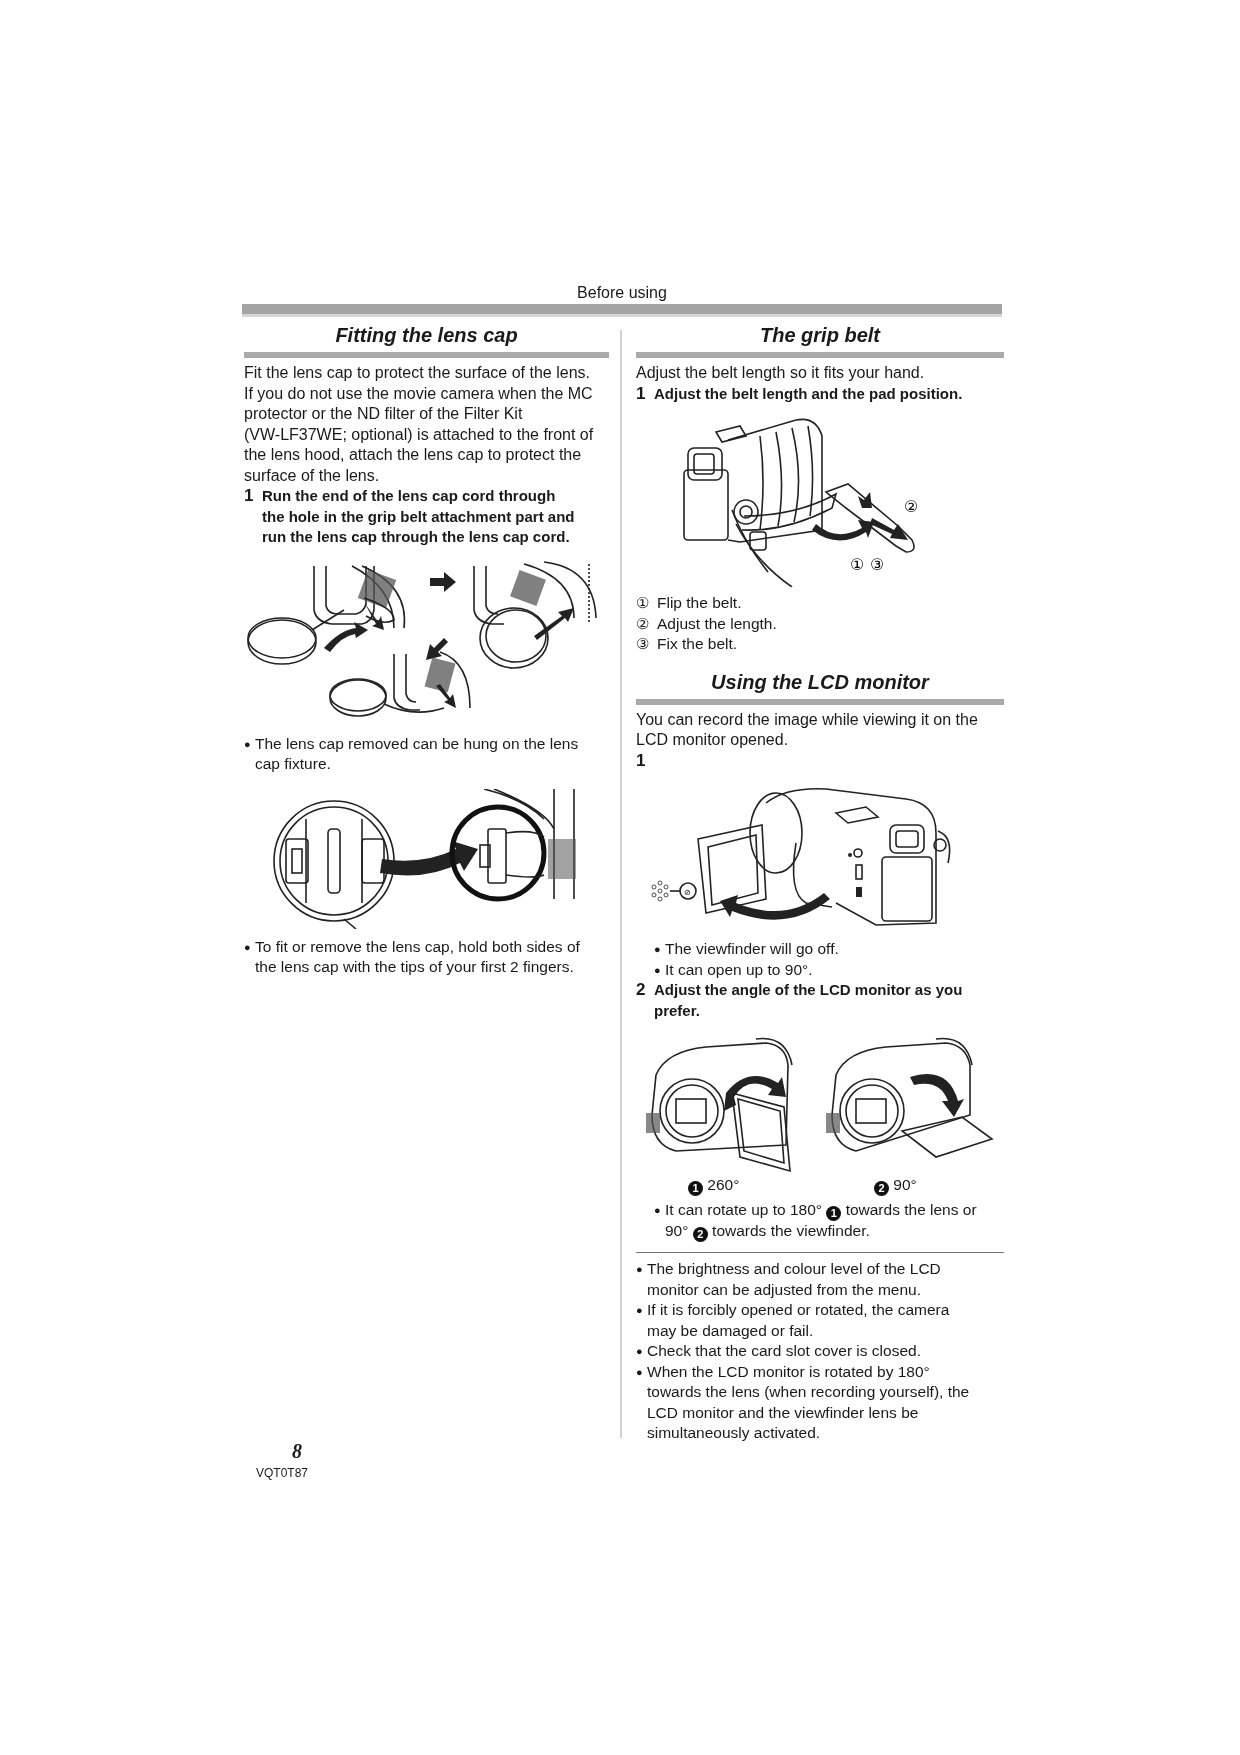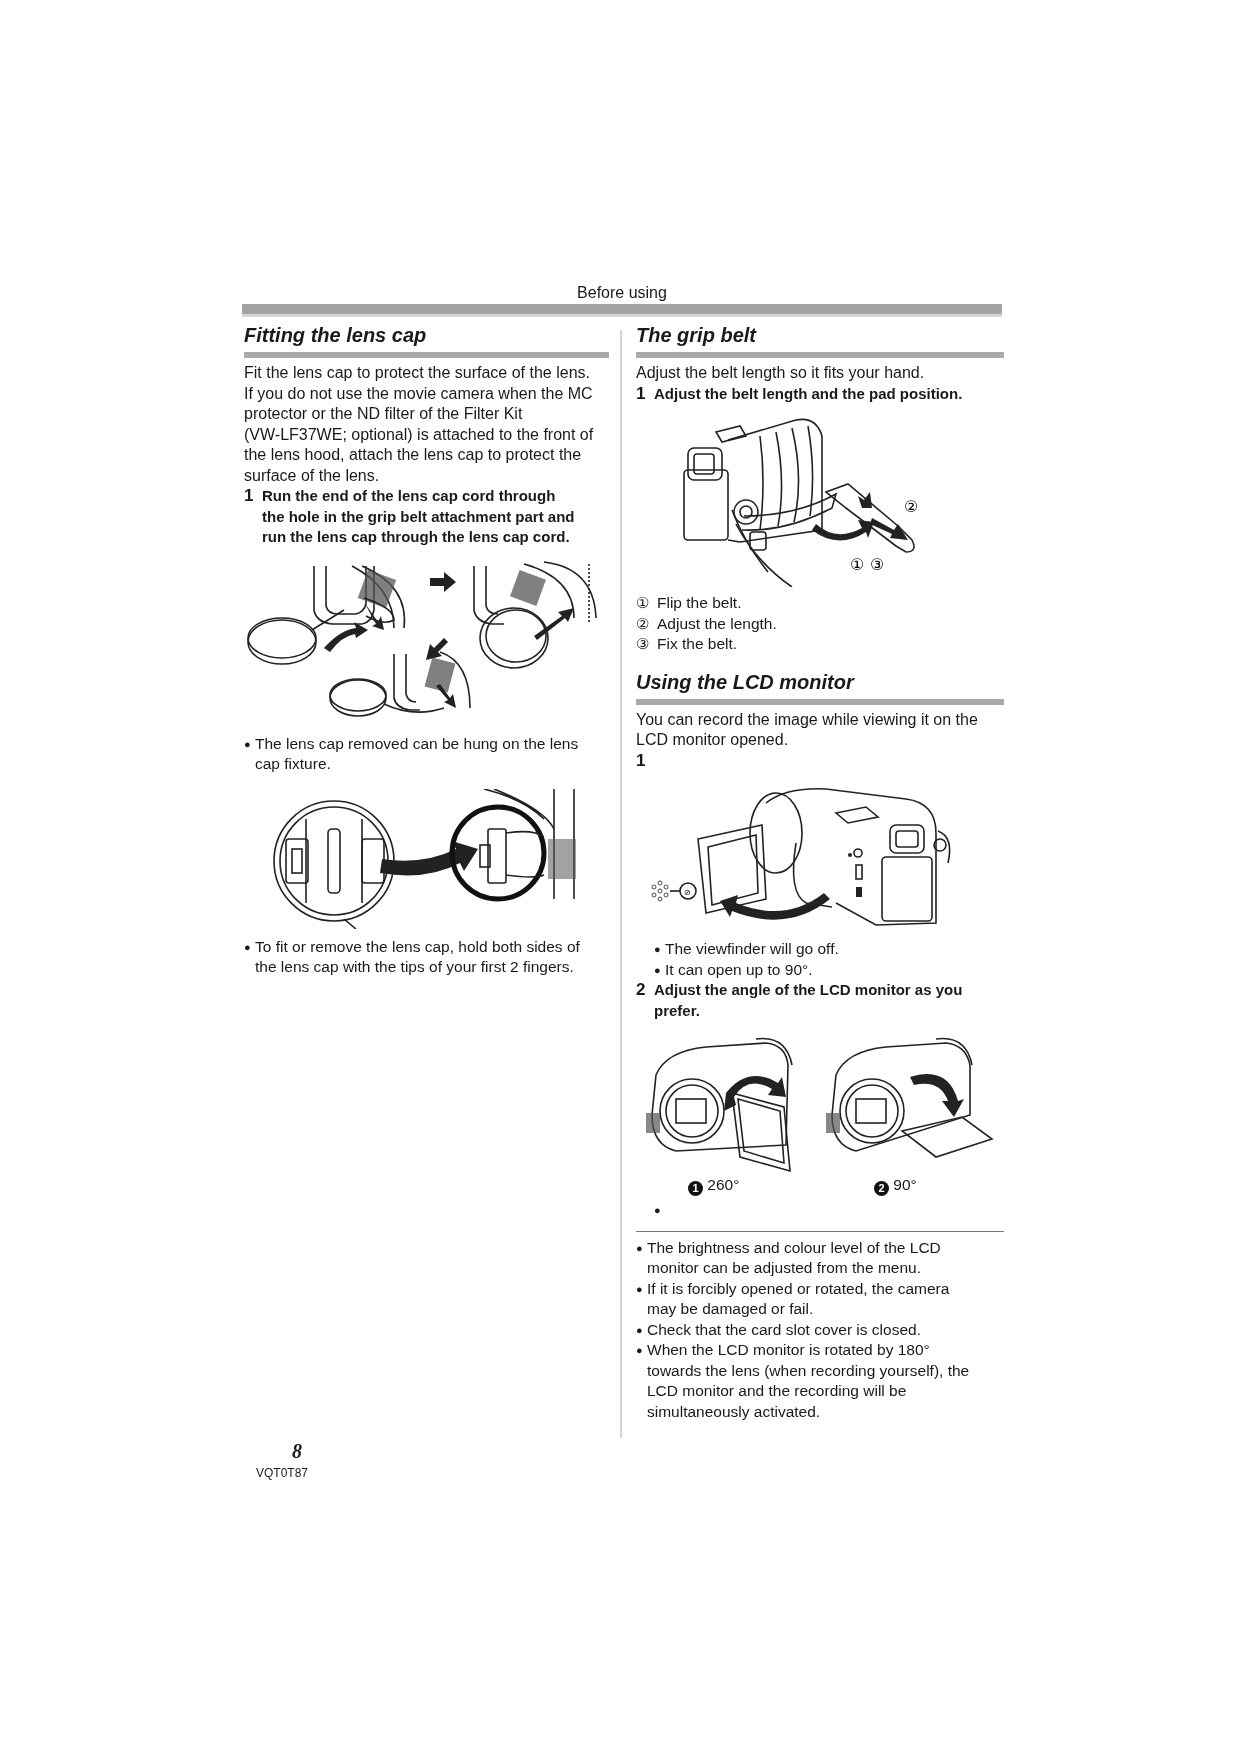--- a/index.html
+++ b/index.html
@@ -11,21 +11,21 @@
                   font-size: 16px; line-height: 18px; }
   .top-bar { position: absolute; top: 304px; left: 242px; width: 760px; height: 10px; background: #a4a4a4; }
   .top-bar-light { position: absolute; top: 314px; left: 242px; width: 760px; height: 3px; background: #d6d6d6; }
 
   .col-divider { position: absolute; left: 620px; top: 330px; width: 2px; height: 1108px; background: #d3d3d3; }
 
   .col { position: absolute; }
   .col-left { left: 244px; top: 320px; width: 365px; }
   .col-right { left: 636px; top: 320px; width: 368px; }
 
-  .sec-title { font-style: italic; font-weight: bold; font-size: 20px; line-height: 26px; margin: 0; padding-top: 2px; }
+  .sec-title { font-style: italic; font-weight: bold; font-size: 20px; line-height: 26px; margin: 0; padding-top: 2px; text-align: center; }
   .sec-rule { height: 6px; background: #a9a9a9; margin-top: 4px; margin-bottom: 5px; }
 
   p, .txt { font-size: 16px; line-height: 20.5px; margin: 0; }
   .step { display: flex; font-size: 15px; line-height: 20.5px; font-weight: bold; }
   .step .num { width: 18px; flex: none; font-size: 17px; }
   .bullet { display: flex; font-size: 15.5px; line-height: 20.5px; }
   .bullet .dot { width: 11px; flex: none; font-size: 11px; line-height: 20.5px; }
   .indent { padding-left: 18px; }
   .circ-item { display: flex; font-size: 15.5px; line-height: 20.5px; }
   .circ-item .c { width: 21px; flex: none; font-size: 15px; }
@@ -294,20 +294,32 @@
       </div>
       <div style="width:50%; padding-left:54px; box-sizing:border-box;">
         <span class="badge">2</span>
         <span>90°</span>
       </div>
     </div>
 
     <div class="indent" style="margin-top:4px;">
       <div class="bullet">
         <span class="dot">●</span>
+        <div>
+          <div>
+            <span>It can rotate up to 180°</span>
+            <span class="badge">1</span>
+            <span>towards the lens or</span>
+          </div>
+          <div>
+            <span>90°</span>
+            <span class="badge">2</span>
+            <span>towards the viewfinder.</span>
+          </div>
+        </div>
       </div>
     </div>
 
     <div class="notes-rule"></div>
 
     <div>
       <div class="bullet">
         <span class="dot">●</span>
         <div>
           <div>The brightness and colour level of the LCD</div>
@@ -325,21 +337,21 @@
         <span class="dot">●</span>
         <div>
           <div>Check that the card slot cover is closed.</div>
         </div>
       </div>
       <div class="bullet">
         <span class="dot">●</span>
         <div>
           <div>When the LCD monitor is rotated by 180°</div>
           <div>towards the lens (when recording yourself), the</div>
-          <div>LCD monitor and the recording will be</div>
+          <div>LCD monitor and the viewfinder lens be</div>
           <div>simultaneously activated.</div>
         </div>
       </div>
     </div>
   </div>
 
   <div class="page-num">8</div>
   <div class="doc-code">VQT0T87</div>
 </div>
 

